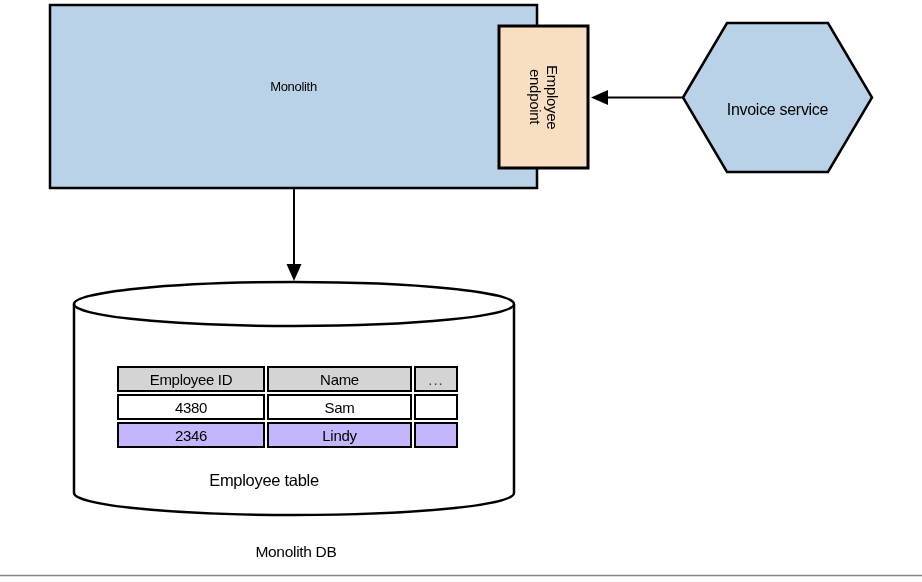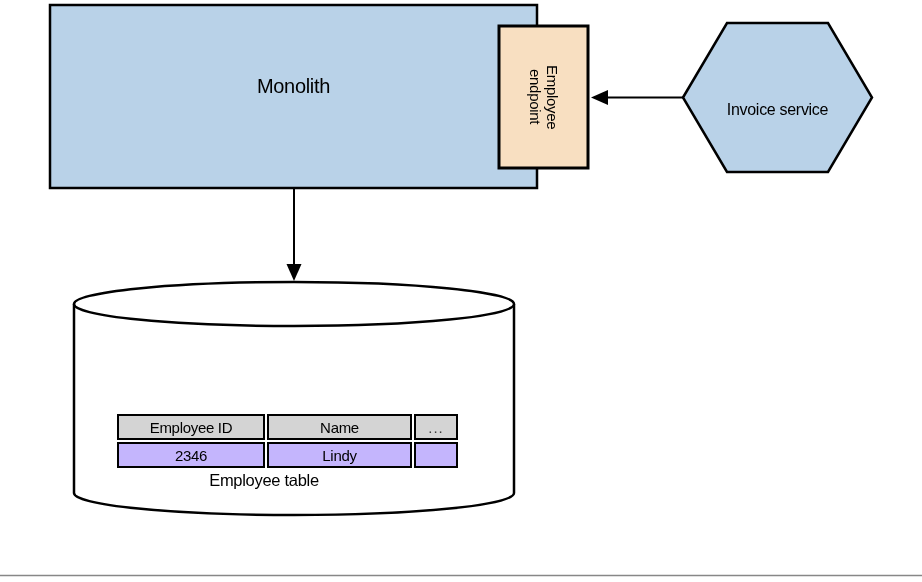--- a/index.html
+++ b/index.html
@@ -26,21 +26,21 @@
     letter-spacing: -0.3px;
   }
   .label-center {
     display: flex;
     align-items: center;
     justify-content: center;
     text-align: center;
   }
   .monolith-label {
     left: 50px; top: 5px; width: 487px; height: 162px;
-    font-size: 20px;
+    font-size: 13px;
   }
   .endpoint-label {
     left: 499px; top: 26px; width: 89px; height: 142px;
     font-size: 15px;
   }
   .endpoint-label .vtext {
     writing-mode: vertical-rl;
     white-space: pre-line;
     line-height: 1.15;
     text-align: center;
@@ -58,21 +58,20 @@
     font-size: 15.5px;
   }
   table.employee-table {
     position: absolute;
     left: 115px; top: 364px;
     border-collapse: separate;
     border-spacing: 2px;
     table-layout: fixed;
     font-size: 15px;
     letter-spacing: -0.3px;
-    margin-top: 48px;
   }
   table.employee-table td {
     box-sizing: border-box;
     border: 2px solid #000;
     height: 26px;
     padding: 0 2px;
     text-align: center;
     vertical-align: middle;
     background: #ffffff;
     overflow: hidden;
@@ -140,26 +139,34 @@
       <col class="col-id">
         <col class="col-name">
         <col class="col-more">
     </colgroup>
     <tbody>
       <tr class="header-row">
         <td>Employee ID</td>
         <td>Name</td>
         <td class="ellipsis-cell">...</td>
       </tr>
+      <tr>
+        <td>4380</td>
+        <td>Sam</td>
+        <td></td>
+      </tr>
       <tr class="alt-row">
         <td>2346</td>
         <td>Lindy</td>
         <td></td>
       </tr>
     </tbody>
   </table>
 
   <div class="overlay label-center db-caption">
     <span>Employee table</span>
   </div>
 
+  <div class="overlay label-center db-label">
+    <span>Monolith DB</span>
+  </div>
 
 </div>
 
 </body></html>

